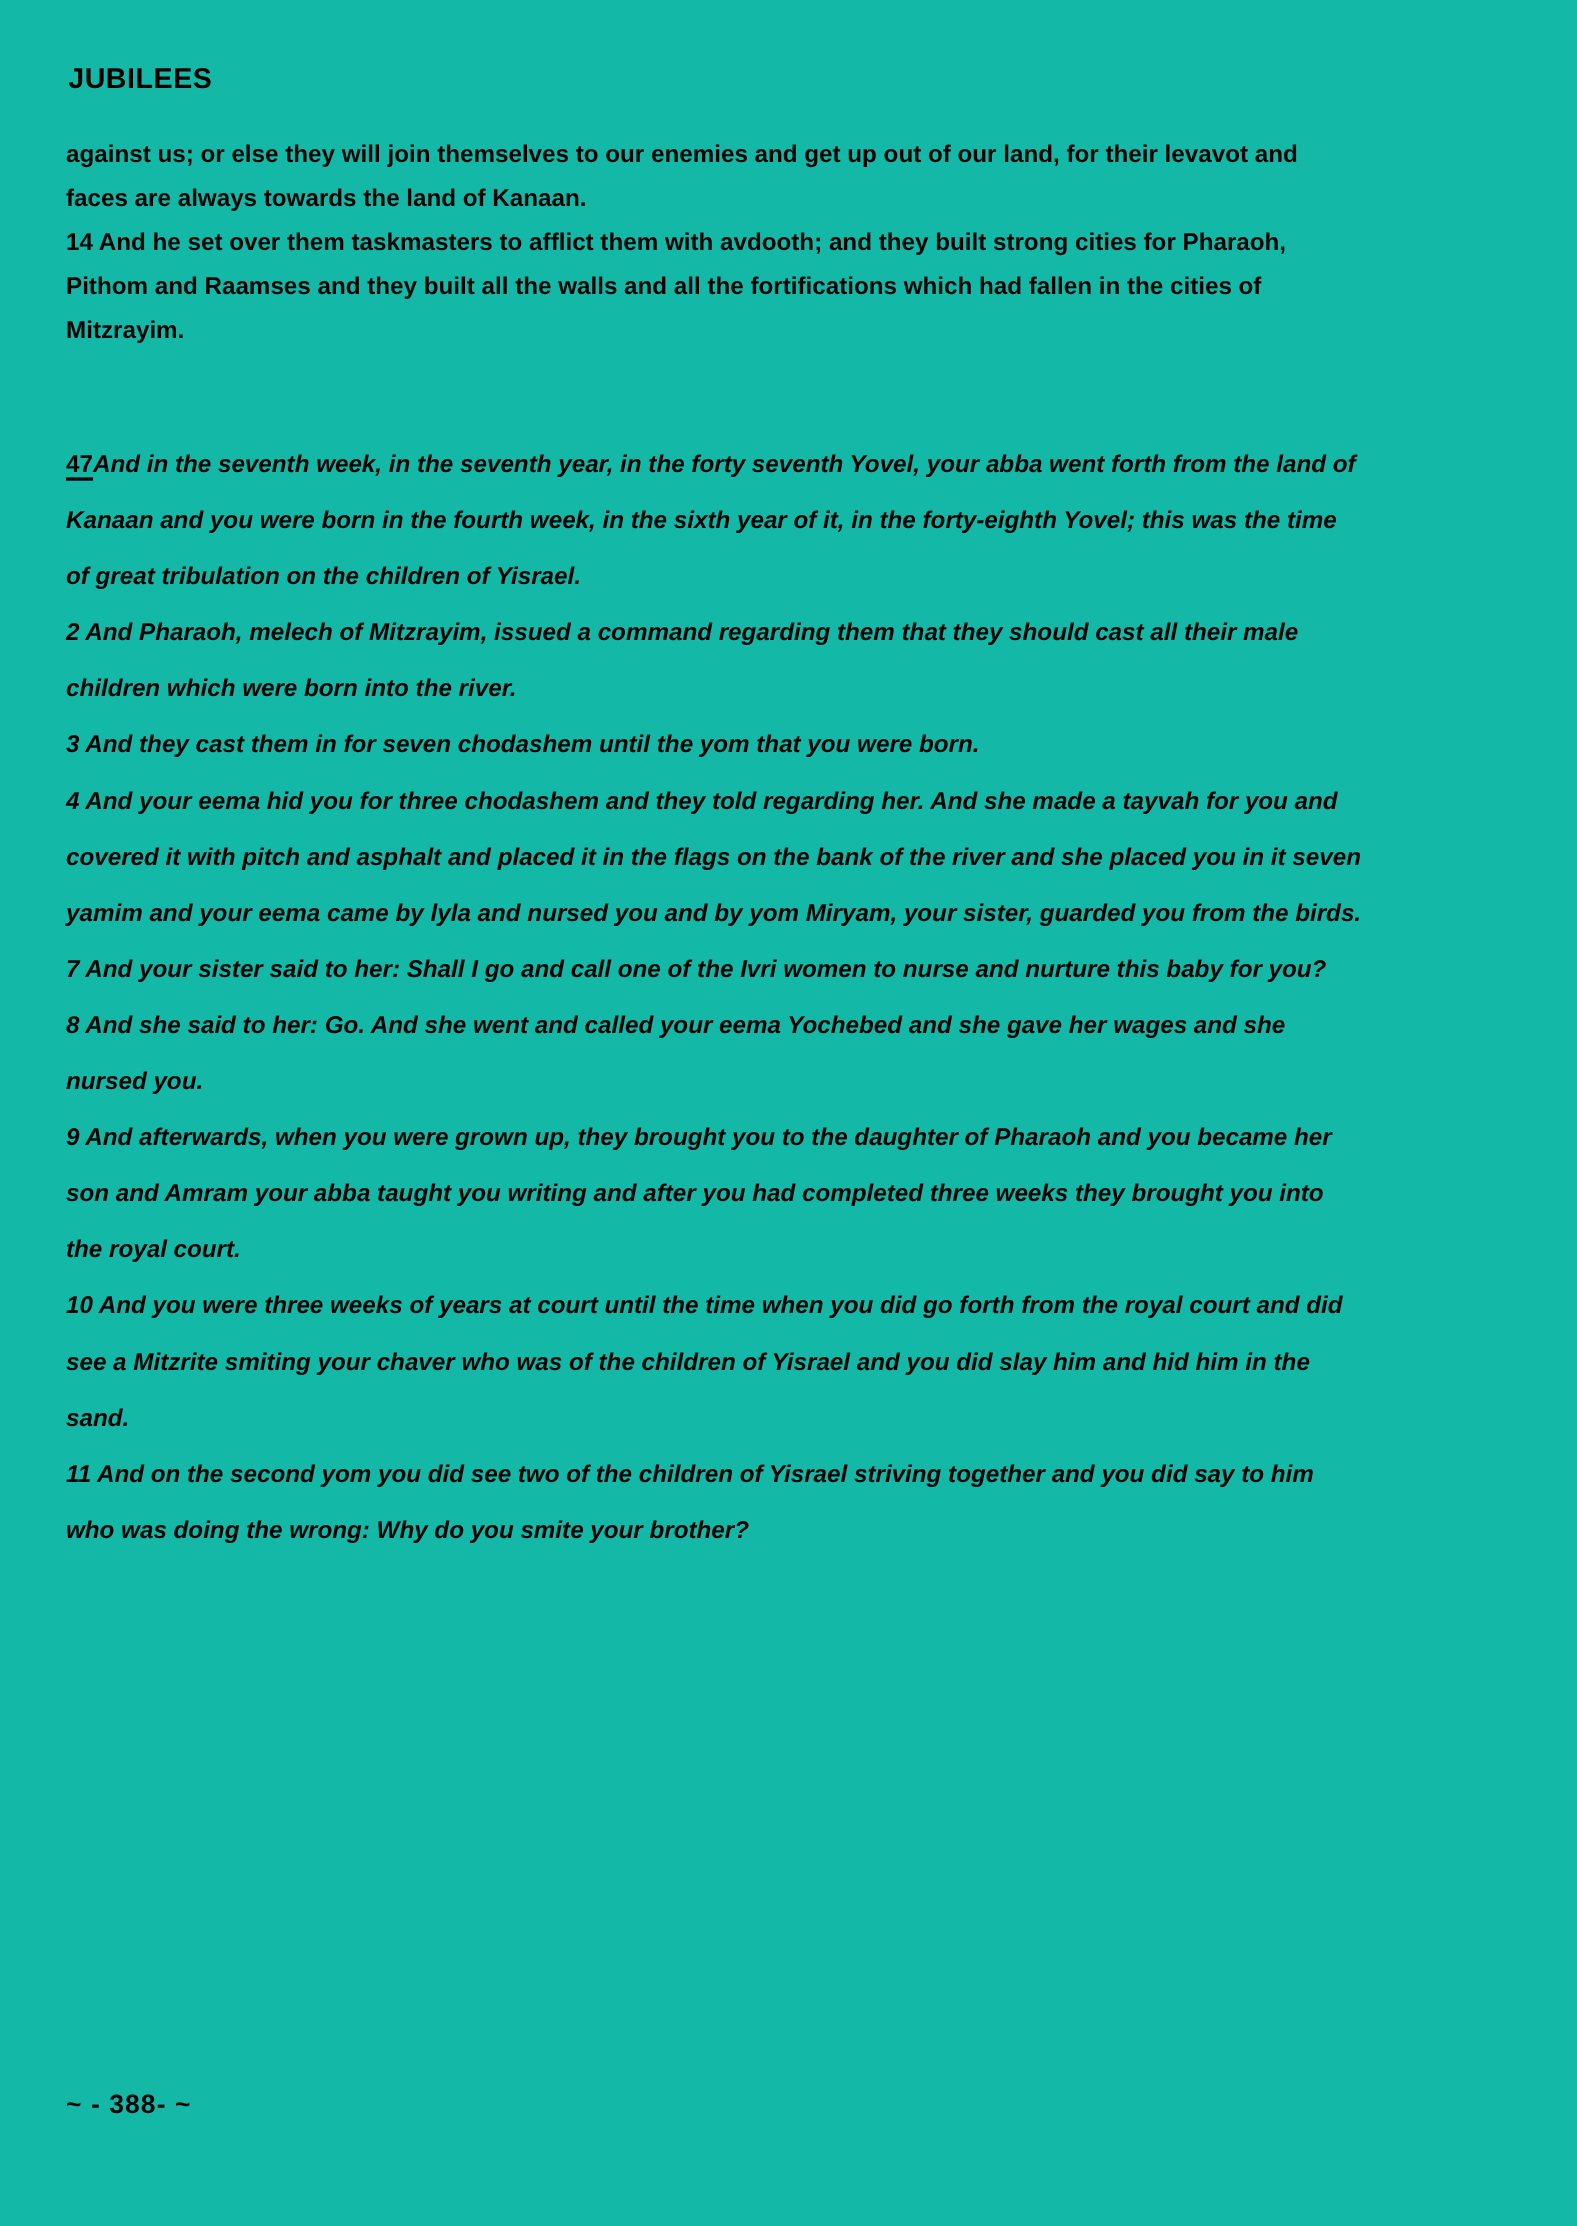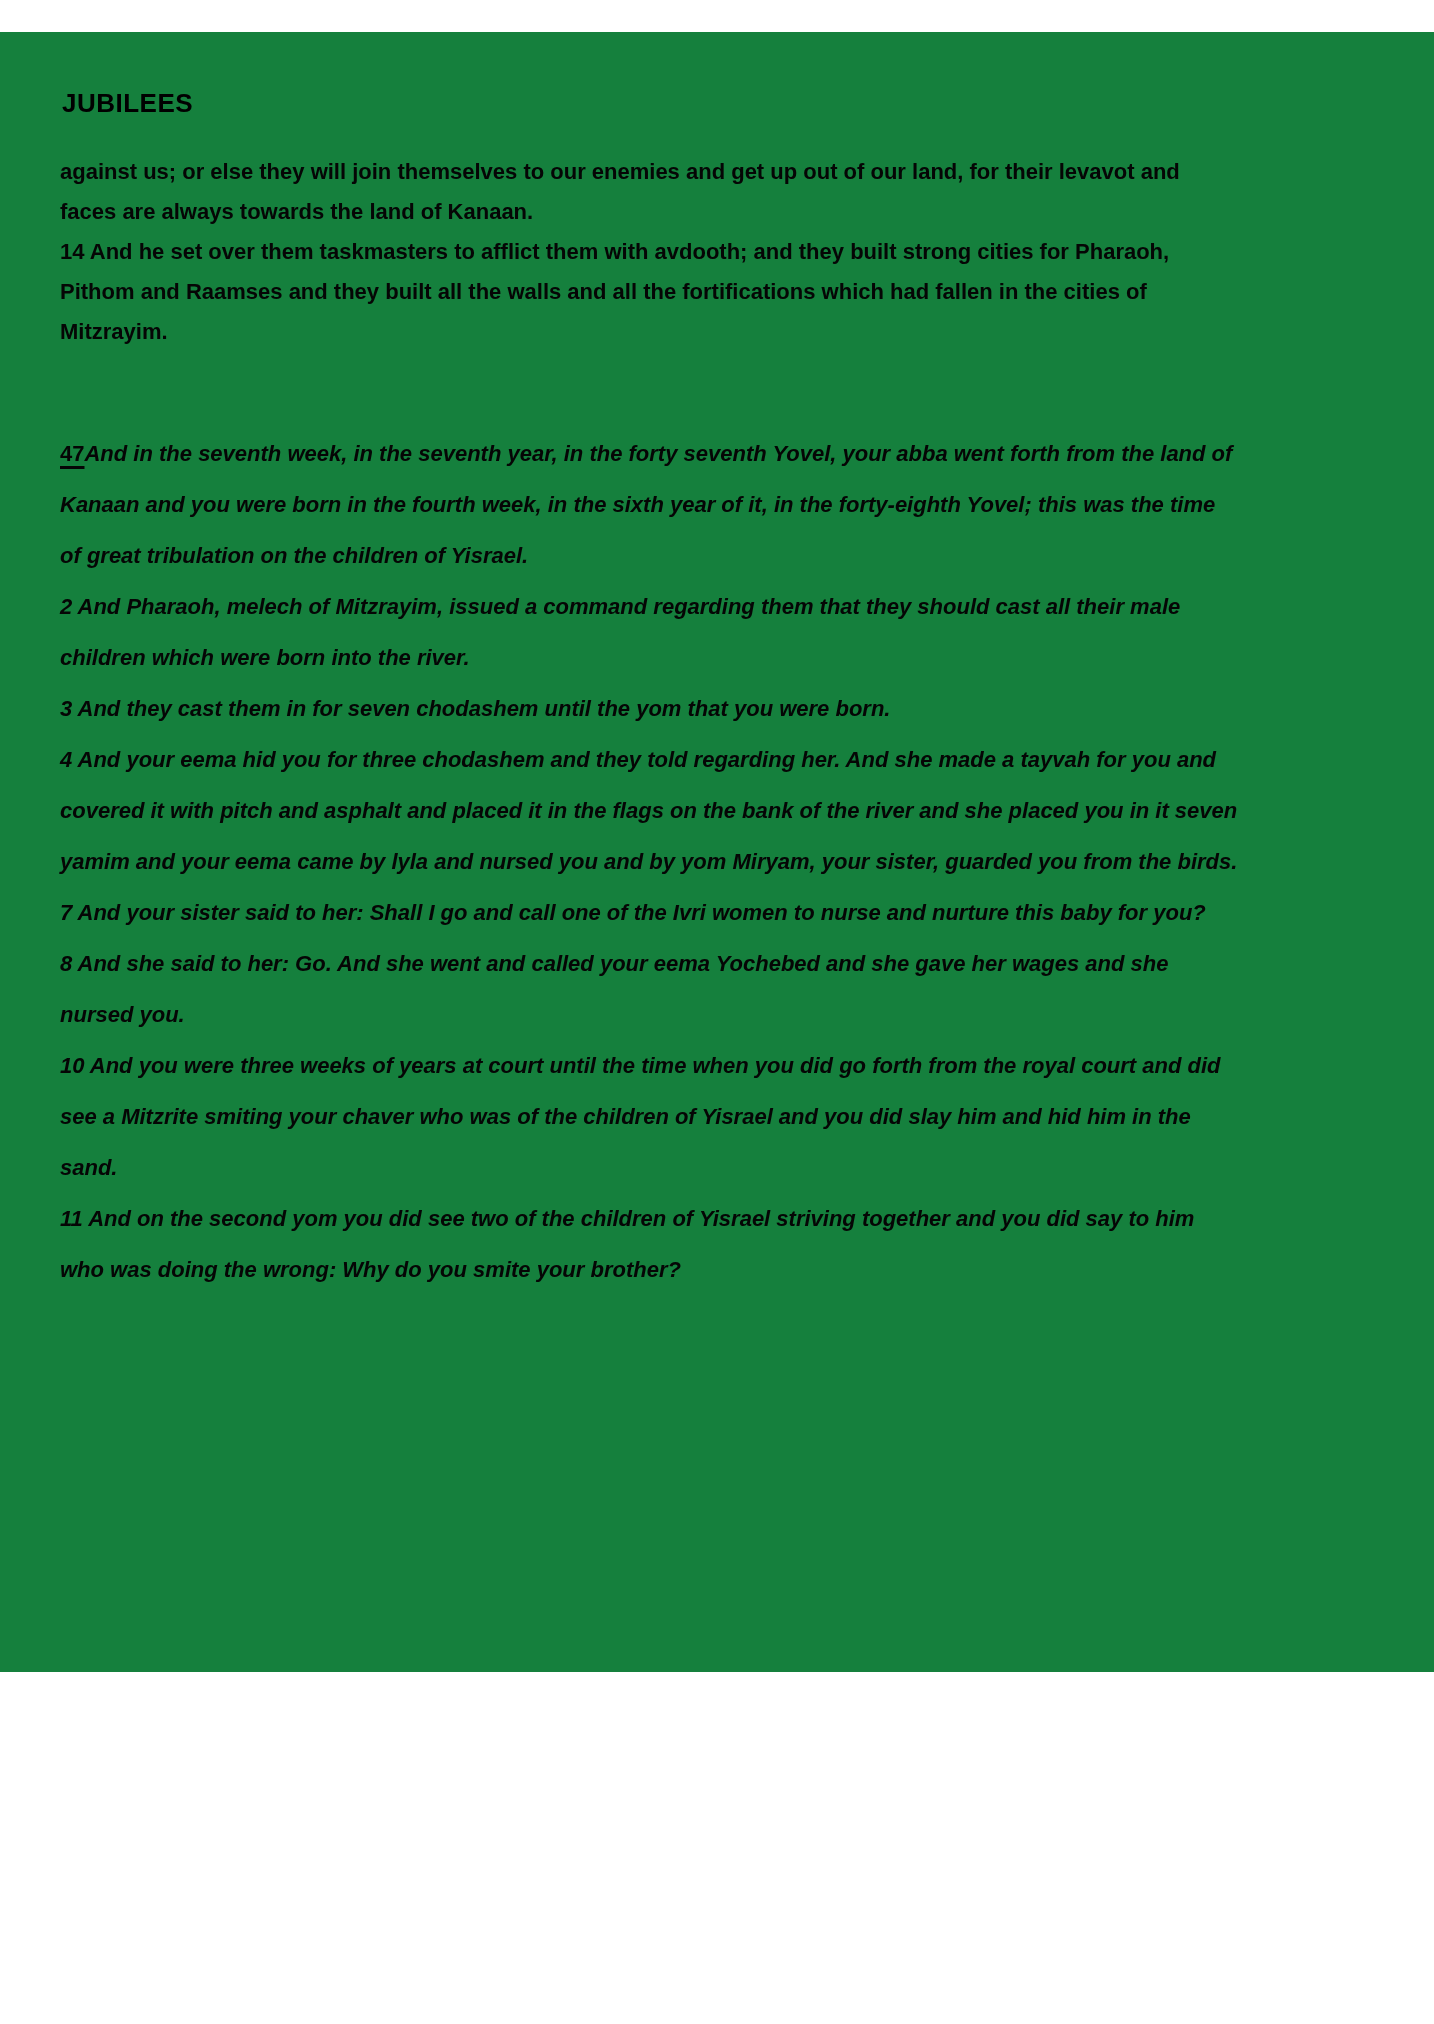--- a/index.html
+++ b/index.html
@@ -5,24 +5,23 @@
   * { box-sizing: border-box; }
   html, body { margin: 0; padding: 0; }
   body {
     width: 1434px; height: 2024px;
     background: #ffffff; color: #000000;
     font-family: "Liberation Sans", sans-serif;
     -webkit-font-smoothing: antialiased;
   }
   .page {
     position: relative;
-    width: 1434px; height: 1640px;
-    background: #15803d;
+    width: 1434px; height: 2024px;
+    background: #14b8a6;
     overflow: hidden;
-    margin-top: 32px;
   }
   .running-header {
     position: absolute;
     left: 62px; top: 56px;
     font-size: 26px;
     font-weight: 700;
     letter-spacing: 0.5px;
   }
   .text-column {
     position: absolute;
@@ -70,20 +69,21 @@
       <p>14 And he set over them taskmasters to afflict them with avdooth; and they built strong cities for Pharaoh, Pithom and Raamses and they built all the walls and all the fortifications which had fallen in the cities of Mitzrayim.</p>
     </div>
 
     <div class="chapter-section">
       <p><span class="chapter-num">47</span><span>And in the seventh week, in the seventh year, in the forty seventh Yovel, your abba went forth from the land of Kanaan and you were born in the fourth week, in the sixth year of it, in the forty-eighth Yovel; this was the time of great tribulation on the children of Yisrael.</span></p>
       <p>2 And Pharaoh, melech of Mitzrayim, issued a command regarding them that they should cast all their male children which were born into the river.</p>
       <p>3 And they cast them in for seven chodashem until the yom that you were born.</p>
       <p>4 And your eema hid you for three chodashem and they told regarding her. And she made a tayvah for you and covered it with pitch and asphalt and placed it in the flags on the bank of the river and she placed you in it seven yamim and your eema came by lyla and nursed you and by yom Miryam, your sister, guarded you from the birds.</p>
       <p>7 And your sister said to her: Shall I go and call one of the Ivri women to nurse and nurture this baby for you?</p>
       <p>8 And she said to her: Go. And she went and called your eema Yochebed and she gave her wages and she nursed you.</p>
+      <p>9 And afterwards, when you were grown up, they brought you to the daughter of Pharaoh and you became her son and Amram your abba taught you writing and after you had completed three weeks they brought you into the royal court.</p>
       <p>10 And you were three weeks of years at court until the time when you did go forth from the royal court and did see a Mitzrite smiting your chaver who was of the children of Yisrael and you did slay him and hid him in the sand.</p>
       <p>11 And on the second yom you did see two of the children of Yisrael striving together and you did say to him who was doing the wrong: Why do you smite your brother?</p>
     </div>
 
   </div>
 
   <div class="page-footer">~ - 388- ~</div>
 
 </div>
 

